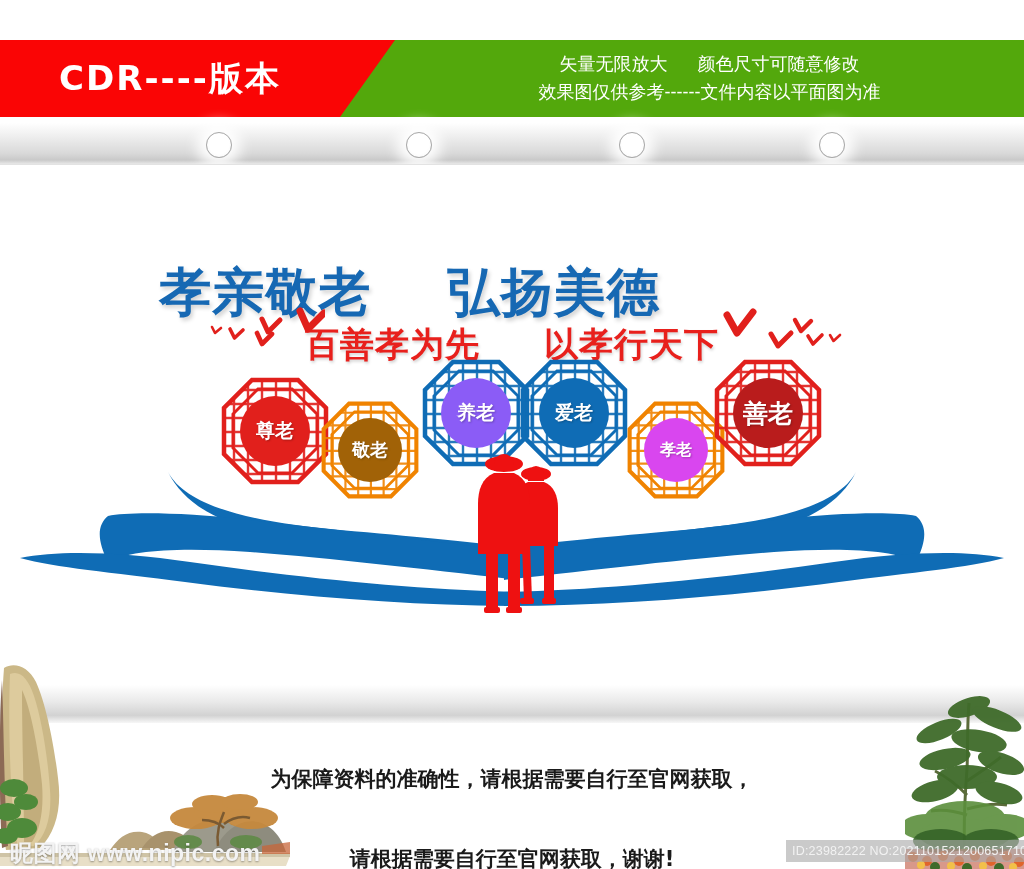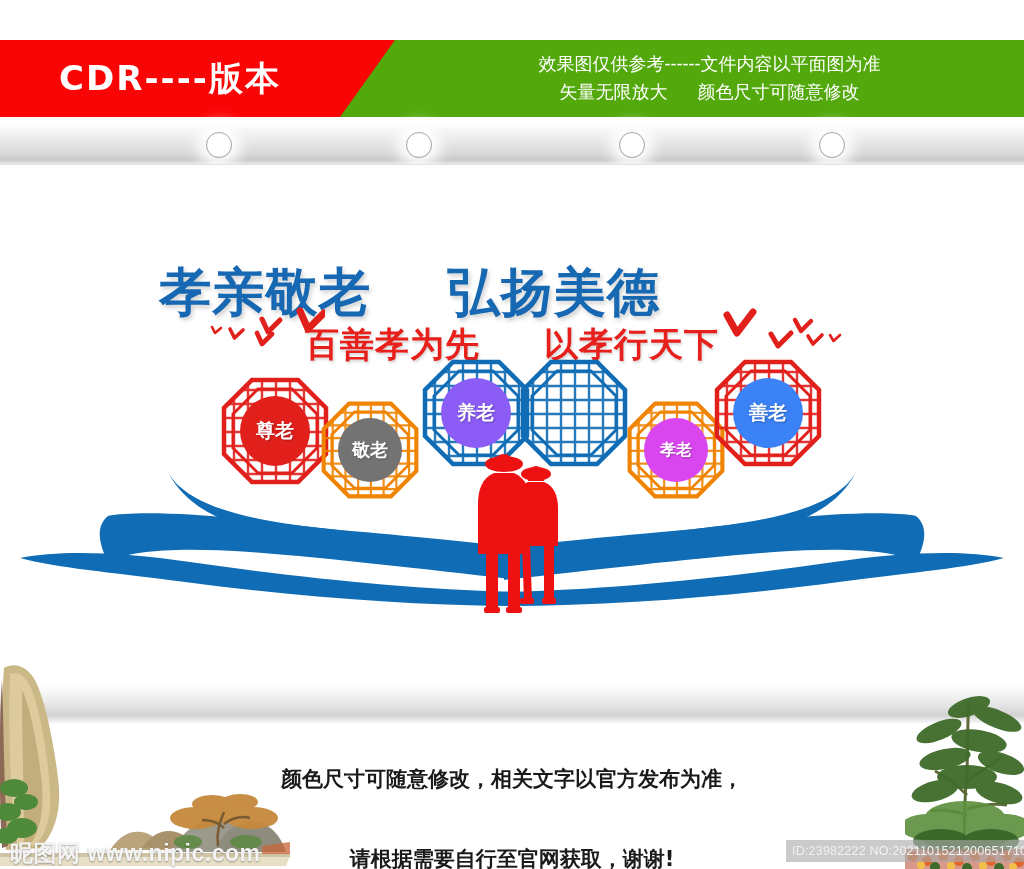--- a/index.html
+++ b/index.html
@@ -82,22 +82,22 @@
       white-space:nowrap;letter-spacing:.2px;}
 </style>
 </head>
 <body>
 
 <div class="banner">
   <div class="banner-green"></div>
   <div class="banner-red"></div>
   <div class="banner-red-label">CDR----版本</div>
   <div class="banner-green-text">
+    <div>矢量无限放大      颜色尺寸可随意修改</div>
     <div>效果图仅供参考------文件内容以平面图为准</div>
-    <div>矢量无限放大      颜色尺寸可随意修改</div>
   </div>
 </div>
 
 <div class="ceiling">
   <div class="light" style="left:206px"></div>
   <div class="light" style="left:406px"></div>
   <div class="light" style="left:619px"></div>
   <div class="light" style="left:819px"></div>
   <div class="ceiling-line"></div>
 </div>
@@ -155,21 +155,21 @@
           <polygon points="32,4 78,4 106,32 106,78 78,106 32,106 4,78 4,32"></polygon>
         </clipPath>
       </defs>
     <g clip-path="url(#c2)" stroke="#f08300" stroke-width="2.4" fill="none" opacity=".9">
       <path d="M14 0 V110 M28 0 V110 M42 0 V110 M56 0 V110 M70 0 V110 M84 0 V110 M98 0 V110"></path>
       <path d="M0 14 H110 M0 28 H110 M0 42 H110 M0 56 H110 M0 70 H110 M0 84 H110 M0 98 H110"></path>
     </g>
     <polygon points="32,4 78,4 106,32 106,78 78,106 32,106 4,78 4,32" fill="none" stroke="#f08300" stroke-width="4.5"></polygon>
     <polygon points="38,13 72,13 97,38 97,72 72,97 38,97 13,72 13,38" fill="none" stroke="#f08300" stroke-width="3"></polygon>
   </svg>
-  <div class="disc" style="left:18px;top:18px;width:64px;height:64px;background:#737373;font-size:18px;">敬老</div>
+  <div class="disc" style="left:18px;top:18px;width:64px;height:64px;background:#a16207;font-size:18px;">敬老</div>
 </div>
 
 <div class="badge" style="left:421px;top:358px;width:110px;height:110px;">
   <svg class="oct-frame" width="110" height="110" viewBox="0 0 110 110">
     <defs>
         <clipPath id="c3">
           <polygon points="32,4 78,4 106,32 106,78 78,106 32,106 4,78 4,32"></polygon>
         </clipPath>
       </defs>
     <g clip-path="url(#c3)" stroke="#0f6cb5" stroke-width="2.4" fill="none" opacity=".9">
@@ -189,20 +189,21 @@
           <polygon points="32,4 78,4 106,32 106,78 78,106 32,106 4,78 4,32"></polygon>
         </clipPath>
       </defs>
     <g clip-path="url(#c4)" stroke="#0f6cb5" stroke-width="2.4" fill="none" opacity=".9">
       <path d="M14 0 V110 M28 0 V110 M42 0 V110 M56 0 V110 M70 0 V110 M84 0 V110 M98 0 V110"></path>
       <path d="M0 14 H110 M0 28 H110 M0 42 H110 M0 56 H110 M0 70 H110 M0 84 H110 M0 98 H110"></path>
     </g>
     <polygon points="32,4 78,4 106,32 106,78 78,106 32,106 4,78 4,32" fill="none" stroke="#0f6cb5" stroke-width="4.5"></polygon>
     <polygon points="38,13 72,13 97,38 97,72 72,97 38,97 13,72 13,38" fill="none" stroke="#0f6cb5" stroke-width="3"></polygon>
   </svg>
+  <div class="disc" style="left:20px;top:20px;width:70px;height:70px;background:#0f6cb5;font-size:19px;">爱老</div>
 </div>
 
 <div class="badge" style="left:626px;top:400px;width:100px;height:100px;">
   <svg class="oct-frame" width="100" height="100" viewBox="0 0 110 110">
     <defs>
         <clipPath id="c5">
           <polygon points="32,4 78,4 106,32 106,78 78,106 32,106 4,78 4,32"></polygon>
         </clipPath>
       </defs>
     <g clip-path="url(#c5)" stroke="#f08300" stroke-width="2.4" fill="none" opacity=".9">
@@ -222,21 +223,21 @@
           <polygon points="32,4 78,4 106,32 106,78 78,106 32,106 4,78 4,32"></polygon>
         </clipPath>
       </defs>
     <g clip-path="url(#c6)" stroke="#e1201c" stroke-width="2.4" fill="none" opacity=".9">
       <path d="M14 0 V110 M28 0 V110 M42 0 V110 M56 0 V110 M70 0 V110 M84 0 V110 M98 0 V110"></path>
       <path d="M0 14 H110 M0 28 H110 M0 42 H110 M0 56 H110 M0 70 H110 M0 84 H110 M0 98 H110"></path>
     </g>
     <polygon points="32,4 78,4 106,32 106,78 78,106 32,106 4,78 4,32" fill="none" stroke="#e1201c" stroke-width="4.5"></polygon>
     <polygon points="38,13 72,13 97,38 97,72 72,97 38,97 13,72 13,38" fill="none" stroke="#e1201c" stroke-width="3"></polygon>
   </svg>
-  <div class="disc" style="left:20px;top:20px;width:70px;height:70px;background:#3b82f6;font-size:19px;">善老</div>
+  <div class="disc" style="left:20px;top:20px;width:70px;height:70px;background:#b91c1c;font-size:25px;">善老</div>
 </div>
 
 <div class="ribbon">
   <svg width="1024" height="210" viewBox="0 0 1024 210">
     <g fill="#0f6cb5">
 
       <path d="M168,42 C186,76 250,92 340,100 C420,107 470,112 520,118
                L520,130 C440,124 360,116 288,106 C228,98 186,78 168,42 Z"></path>
       <path d="M108,86 C128,82 180,82 250,90 C340,100 440,112 520,122
                L520,150 C430,140 330,128 250,122 C180,117 130,120 108,132
@@ -275,21 +276,21 @@
       <rect x="14" y="157" width="16" height="6" rx="2"></rect>
       <rect x="36" y="157" width="16" height="6" rx="2"></rect>
     </g>
   </svg>
 </div>
 
 <div class="bottom"></div>
 <div class="bottom-shade"></div>
 
 <div class="disclaimer">
-  <div>颜色尺寸可随意修改，相关文字以官方发布为准，</div>
+  <div>为保障资料的准确性，请根据需要自行至官网获取，</div>
   <div>请根据需要自行至官网获取，谢谢!</div>
 </div>
 
 <div class="rock-photo">
   <svg width="290" height="209" viewBox="0 0 290 209">
 
     <path d="M0,196 L290,196 L286,206 L0,206 Z" fill="#e8dfc7"></path>
     <path d="M0,193 L290,193 L290,197 L0,197 Z" fill="#cfc4a6"></path>
 
     <path d="M4,8 C14,2 28,6 36,22 C46,44 54,84 58,118 C62,148 56,172 40,188

